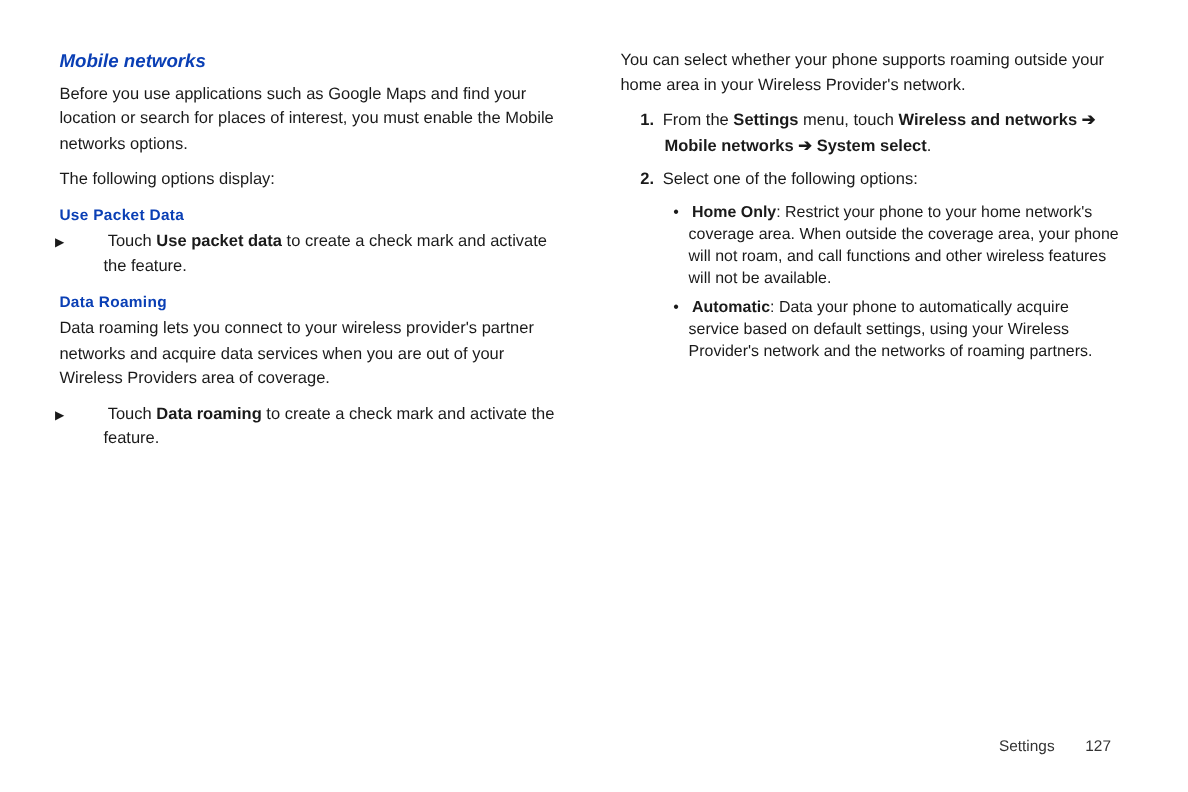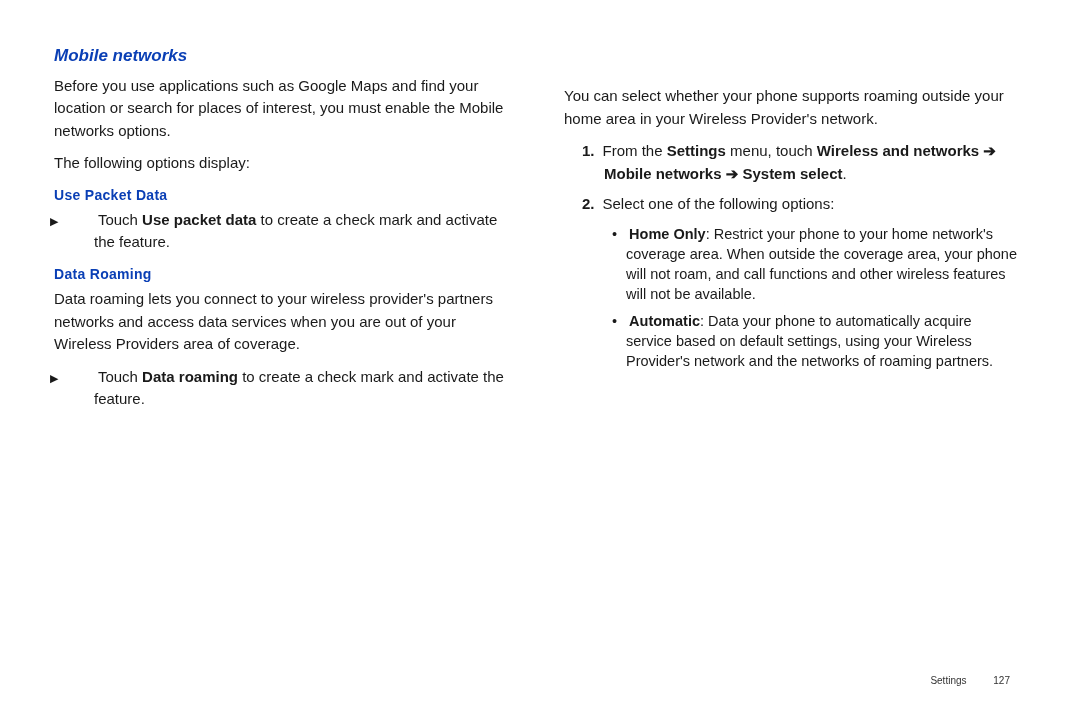--- a/index.html
+++ b/index.html
@@ -8,21 +8,20 @@
     height: 720px;
     background: #fff;
     font-family: Arial, Helvetica, sans-serif;
     color: #1a1a1a;
     position: relative;
     padding: 44px 60px 40px 54px;
   }
   .cols {
     display: flex;
     gap: 54px;
-    align-items: center;
   }
   .col { flex: 1; line-height: 1.45; }
   .h-main {
     color: #0a3fb5;
     font-style: italic;
     font-weight: 900;
     font-size: 17px;
     margin-bottom: 6px;
   }
   .h-sub {
@@ -37,21 +36,21 @@
   .bullet-tri::before { content: "\25B6"; font-size: 11px; margin-right: 10px; display: inline-block; width: 12px; }
   .num { font-weight: bold; margin-right: 8px; }
   .sub-bullet { padding-left: 62px; text-indent: -14px; margin-bottom: 6px; font-size: 14.5px; line-height: 1.4; }
   .sub-bullet::before { content: "\2022"; margin-right: 8px; }
   b { font-weight: 900; }
   .arrow { font-weight: 900; }
   .footer {
     position: absolute;
     bottom: 34px;
     right: 70px;
-    font-size: 10px;
+    font-size: 14px;
     color: #333;
   }
   .footer .pg { margin-left: 24px; }
 </style>
 </head>
 <body>
 
 <div class="cols">
 
   <div class="col">
@@ -60,21 +59,21 @@
 
 
     <p class="body">The following options display:</p>
 
     <div class="h-sub">Use Packet Data</div>
     <p class="indent bullet-tri">
       <span>Touch </span><b>Use packet data</b><span> to create a check mark and activate the feature.</span>
     </p>
 
     <div class="h-sub">Data Roaming</div>
-    <p class="body">Data roaming lets you connect to your wireless provider's partners networks and access data services when you are out of your Wireless Providers area of coverage.</p>
+    <p class="body">Data roaming lets you connect to your wireless provider's partner networks and acquire data services when you are out of your Wireless Providers area of coverage.</p>
     <p class="indent bullet-tri">
       <span>Touch </span><b>Data roaming</b><span> to create a check mark and activate the feature.</span>
     </p>
   </div>
 
   <div class="col">
     <p class="body">You can select whether your phone supports roaming outside your home area in your Wireless Provider's network.</p>
 
     <p class="indent">
       <span class="num">1.</span><span>From the </span><b>Settings</b><span> menu, touch </span><b>Wireless and networks</b><b class="arrow"> ➔ </b><b>Mobile networks</b><b class="arrow"> ➔ </b><b>System select</b><span>.</span>

